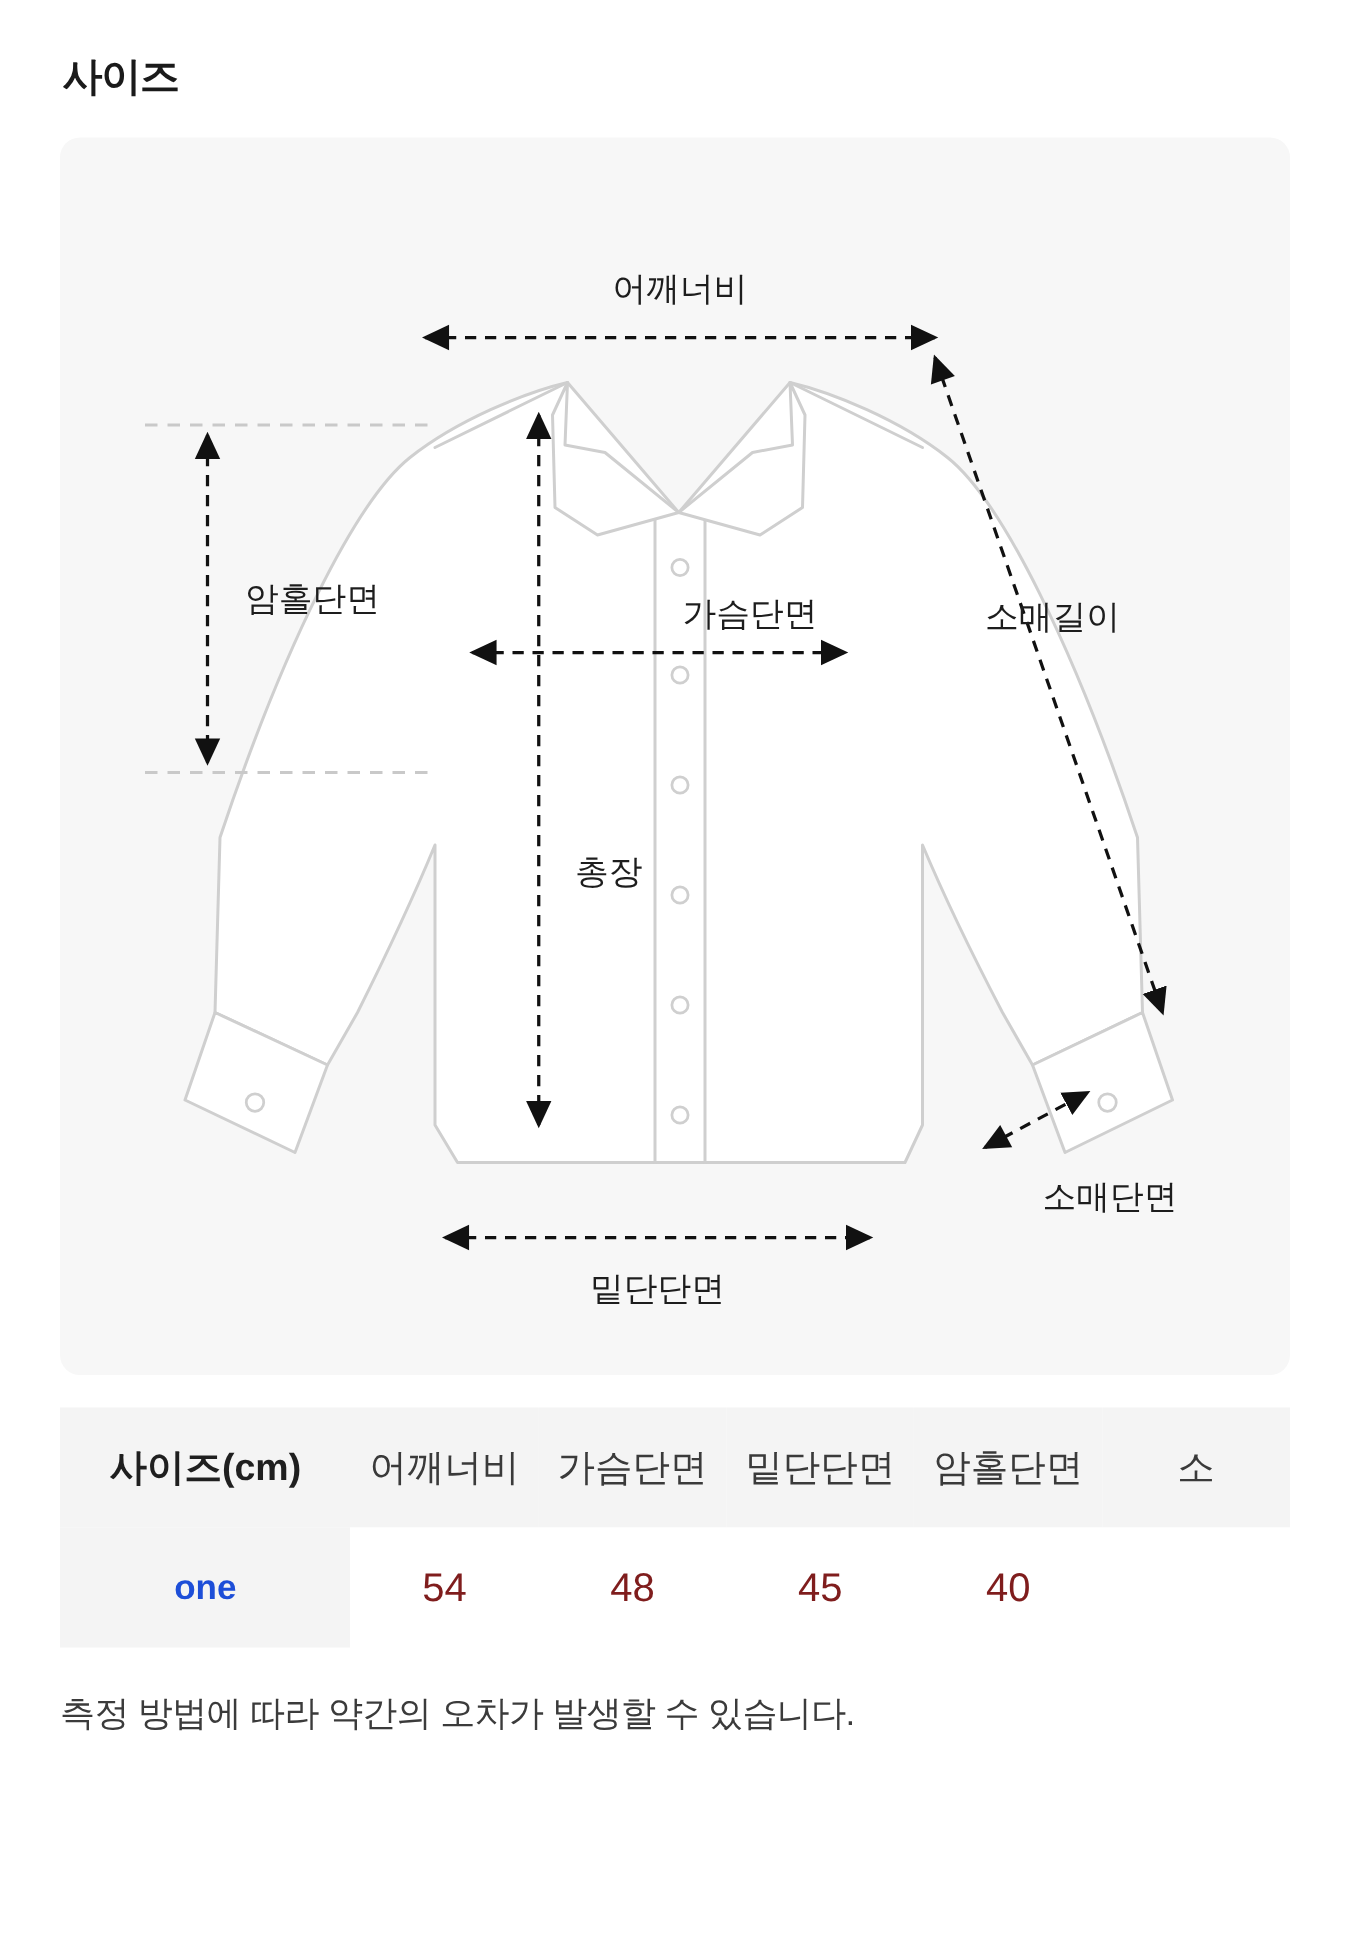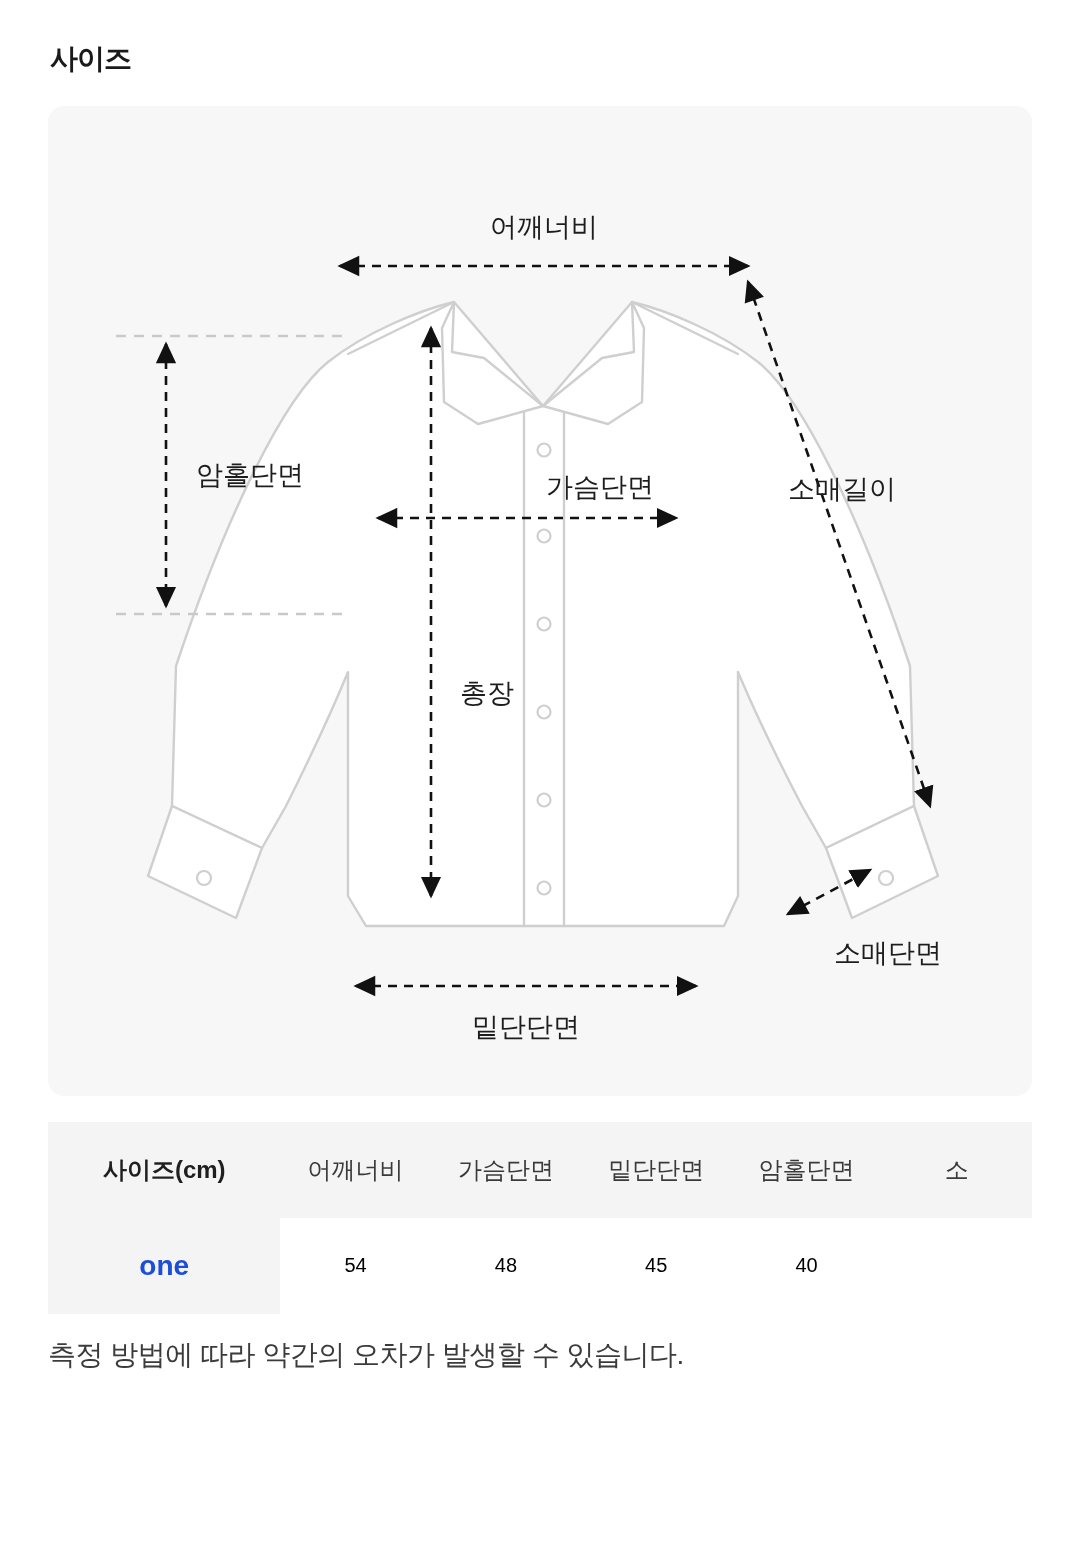--- a/index.html
+++ b/index.html
@@ -15,21 +15,21 @@
     overflow: hidden;
   }
   .page {
     position: relative;
     width: 1080px;
     height: 1546px;
     box-sizing: border-box;
     padding: 0 48px;
   }
   .page-title {
-    font-size: 28px;
+    font-size: 32px;
     font-weight: 700;
     letter-spacing: -1px;
     color: #1a1a1a;
     margin: 42px 0 0 2px;
     line-height: 1.2;
   }
   .diagram-card {
     margin-top: 30px;
     width: 984px;
     height: 990px;
@@ -47,49 +47,49 @@
     margin-top: 26px;
     width: 984px;
     border-collapse: collapse;
     table-layout: fixed;
   }
   .size-table th, .size-table td {
     padding: 0;
     height: 96px;
     vertical-align: middle;
     text-align: center;
-    font-size: 24px;
+    font-size: 30px;
     font-weight: 400;
     color: #555555;
     white-space: nowrap;
   }
   .size-table thead th {
     background: #f4f4f4;
     color: #3a3a3a;
     font-weight: 400;
   }
   .size-table thead th.corner,
   .size-table tbody td.rowhead {
     background: #f4f4f4;
     font-weight: 700;
     color: #1f1f1f;
   }
   .size-table tbody td {
     background: #ffffff;
-    color: #000000;
-    font-size: 20px;
+    color: #7f1d1d;
+    font-size: 32px;
   }
   .size-table tbody td.rowhead {
     color: #1d4ed8;
     font-size: 28px;
   }
   .col-head { width: 232px; }
   .col-val  { width: 150px; }
   .note {
-    margin-top: 22px;
+    margin-top: 34px;
     font-size: 28px;
     color: #3b3b3b;
     letter-spacing: -0.5px;
   }
   .diagram-label {
     font-family: "Liberation Sans", "DejaVu Sans", sans-serif;
     font-size: 27px;
     fill: #1d1d1d;
   }
 </style>

